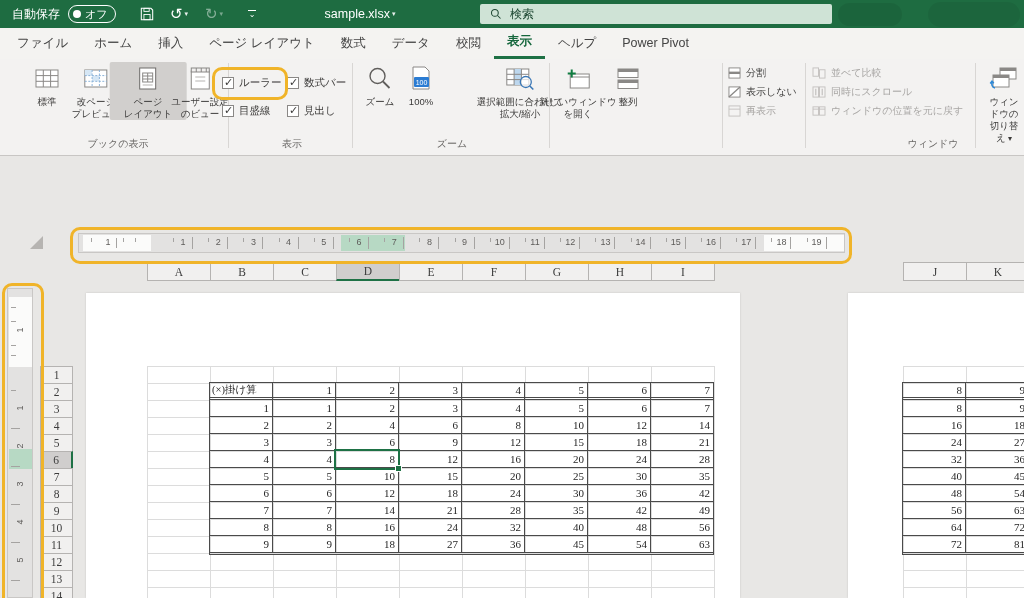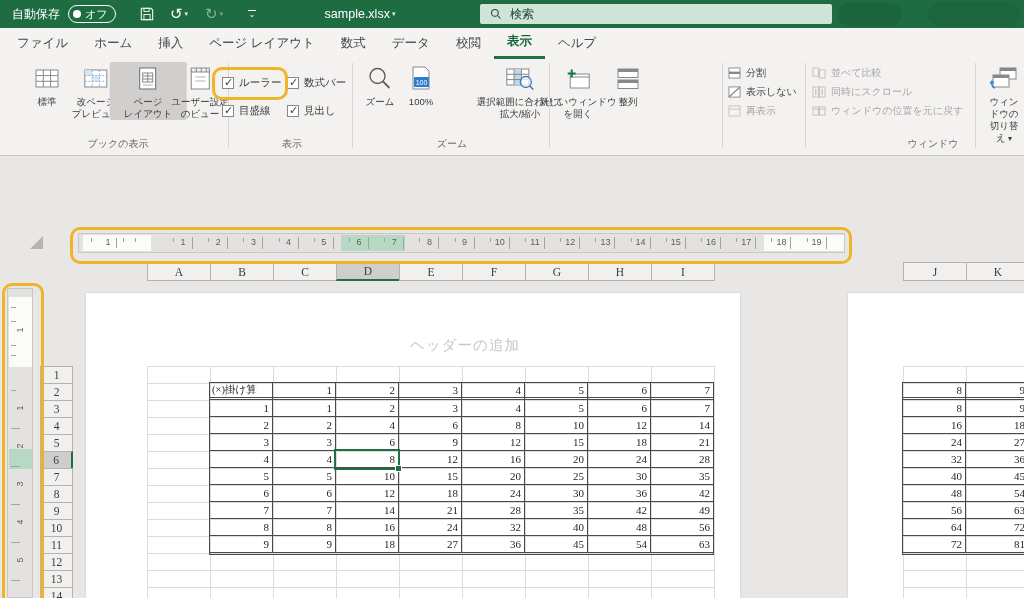--- a/index.html
+++ b/index.html
@@ -120,20 +120,21 @@
   <div class="tabrow" id="tabrow">
       <span class="tab">ファイル</span>
       <span class="tab">ホーム</span>
       <span class="tab">挿入</span>
       <span class="tab">ページ レイアウト</span>
       <span class="tab">数式</span>
       <span class="tab">データ</span>
       <span class="tab">校閲</span>
       <span class="tab active">表示</span>
       <span class="tab">ヘルプ</span>
+      <span class="tab">Power Pivot</span>
     </div>
 
   <div class="ribbon">
 
     <div class="rbtn" style="left:47px;">
       <span class="ric">
         <svg width="26" height="24" viewBox="0 0 26 24">
             <rect x="2" y="3" width="22" height="17" fill="#fff" stroke="#8a8886"></rect>
             <line x1="2" y1="8.6" x2="24" y2="8.6" stroke="#8a8886"></line>
             <line x1="2" y1="14.3" x2="24" y2="14.3" stroke="#8a8886"></line>
@@ -336,21 +337,20 @@
       </span>
       <span class="rlb caret-after">ウィンドウの
 切り替え</span>
     </div>
   </div>
 
 
   <div id="canvas">
     <div class="page" style="left:86px;top:101px;width:654px;height:305px;"></div>
     <div class="page" style="left:848px;top:101px;width:176px;height:305px;"></div>
-    <div class="hdr-placeholder">ヘッダーの追加</div>
     <div class="tri" style="left:30px;top:44px;"></div>
   <div class="gl" style="left: 147px; top: 174px; width: 567px; height: 1px;"></div>
       <div class="gl" style="left: 903px; top: 174px; width: 121px; height: 1px;"></div>
       <div class="gl" style="left: 147px; top: 191px; width: 567px; height: 1px;"></div>
       <div class="gl" style="left: 903px; top: 191px; width: 121px; height: 1px;"></div>
       <div class="gl" style="left: 147px; top: 208px; width: 567px; height: 1px;"></div>
       <div class="gl" style="left: 903px; top: 208px; width: 121px; height: 1px;"></div>
       <div class="gl" style="left: 147px; top: 225px; width: 567px; height: 1px;"></div>
       <div class="gl" style="left: 903px; top: 225px; width: 121px; height: 1px;"></div>
       <div class="gl" style="left: 147px; top: 242px; width: 567px; height: 1px;"></div>

